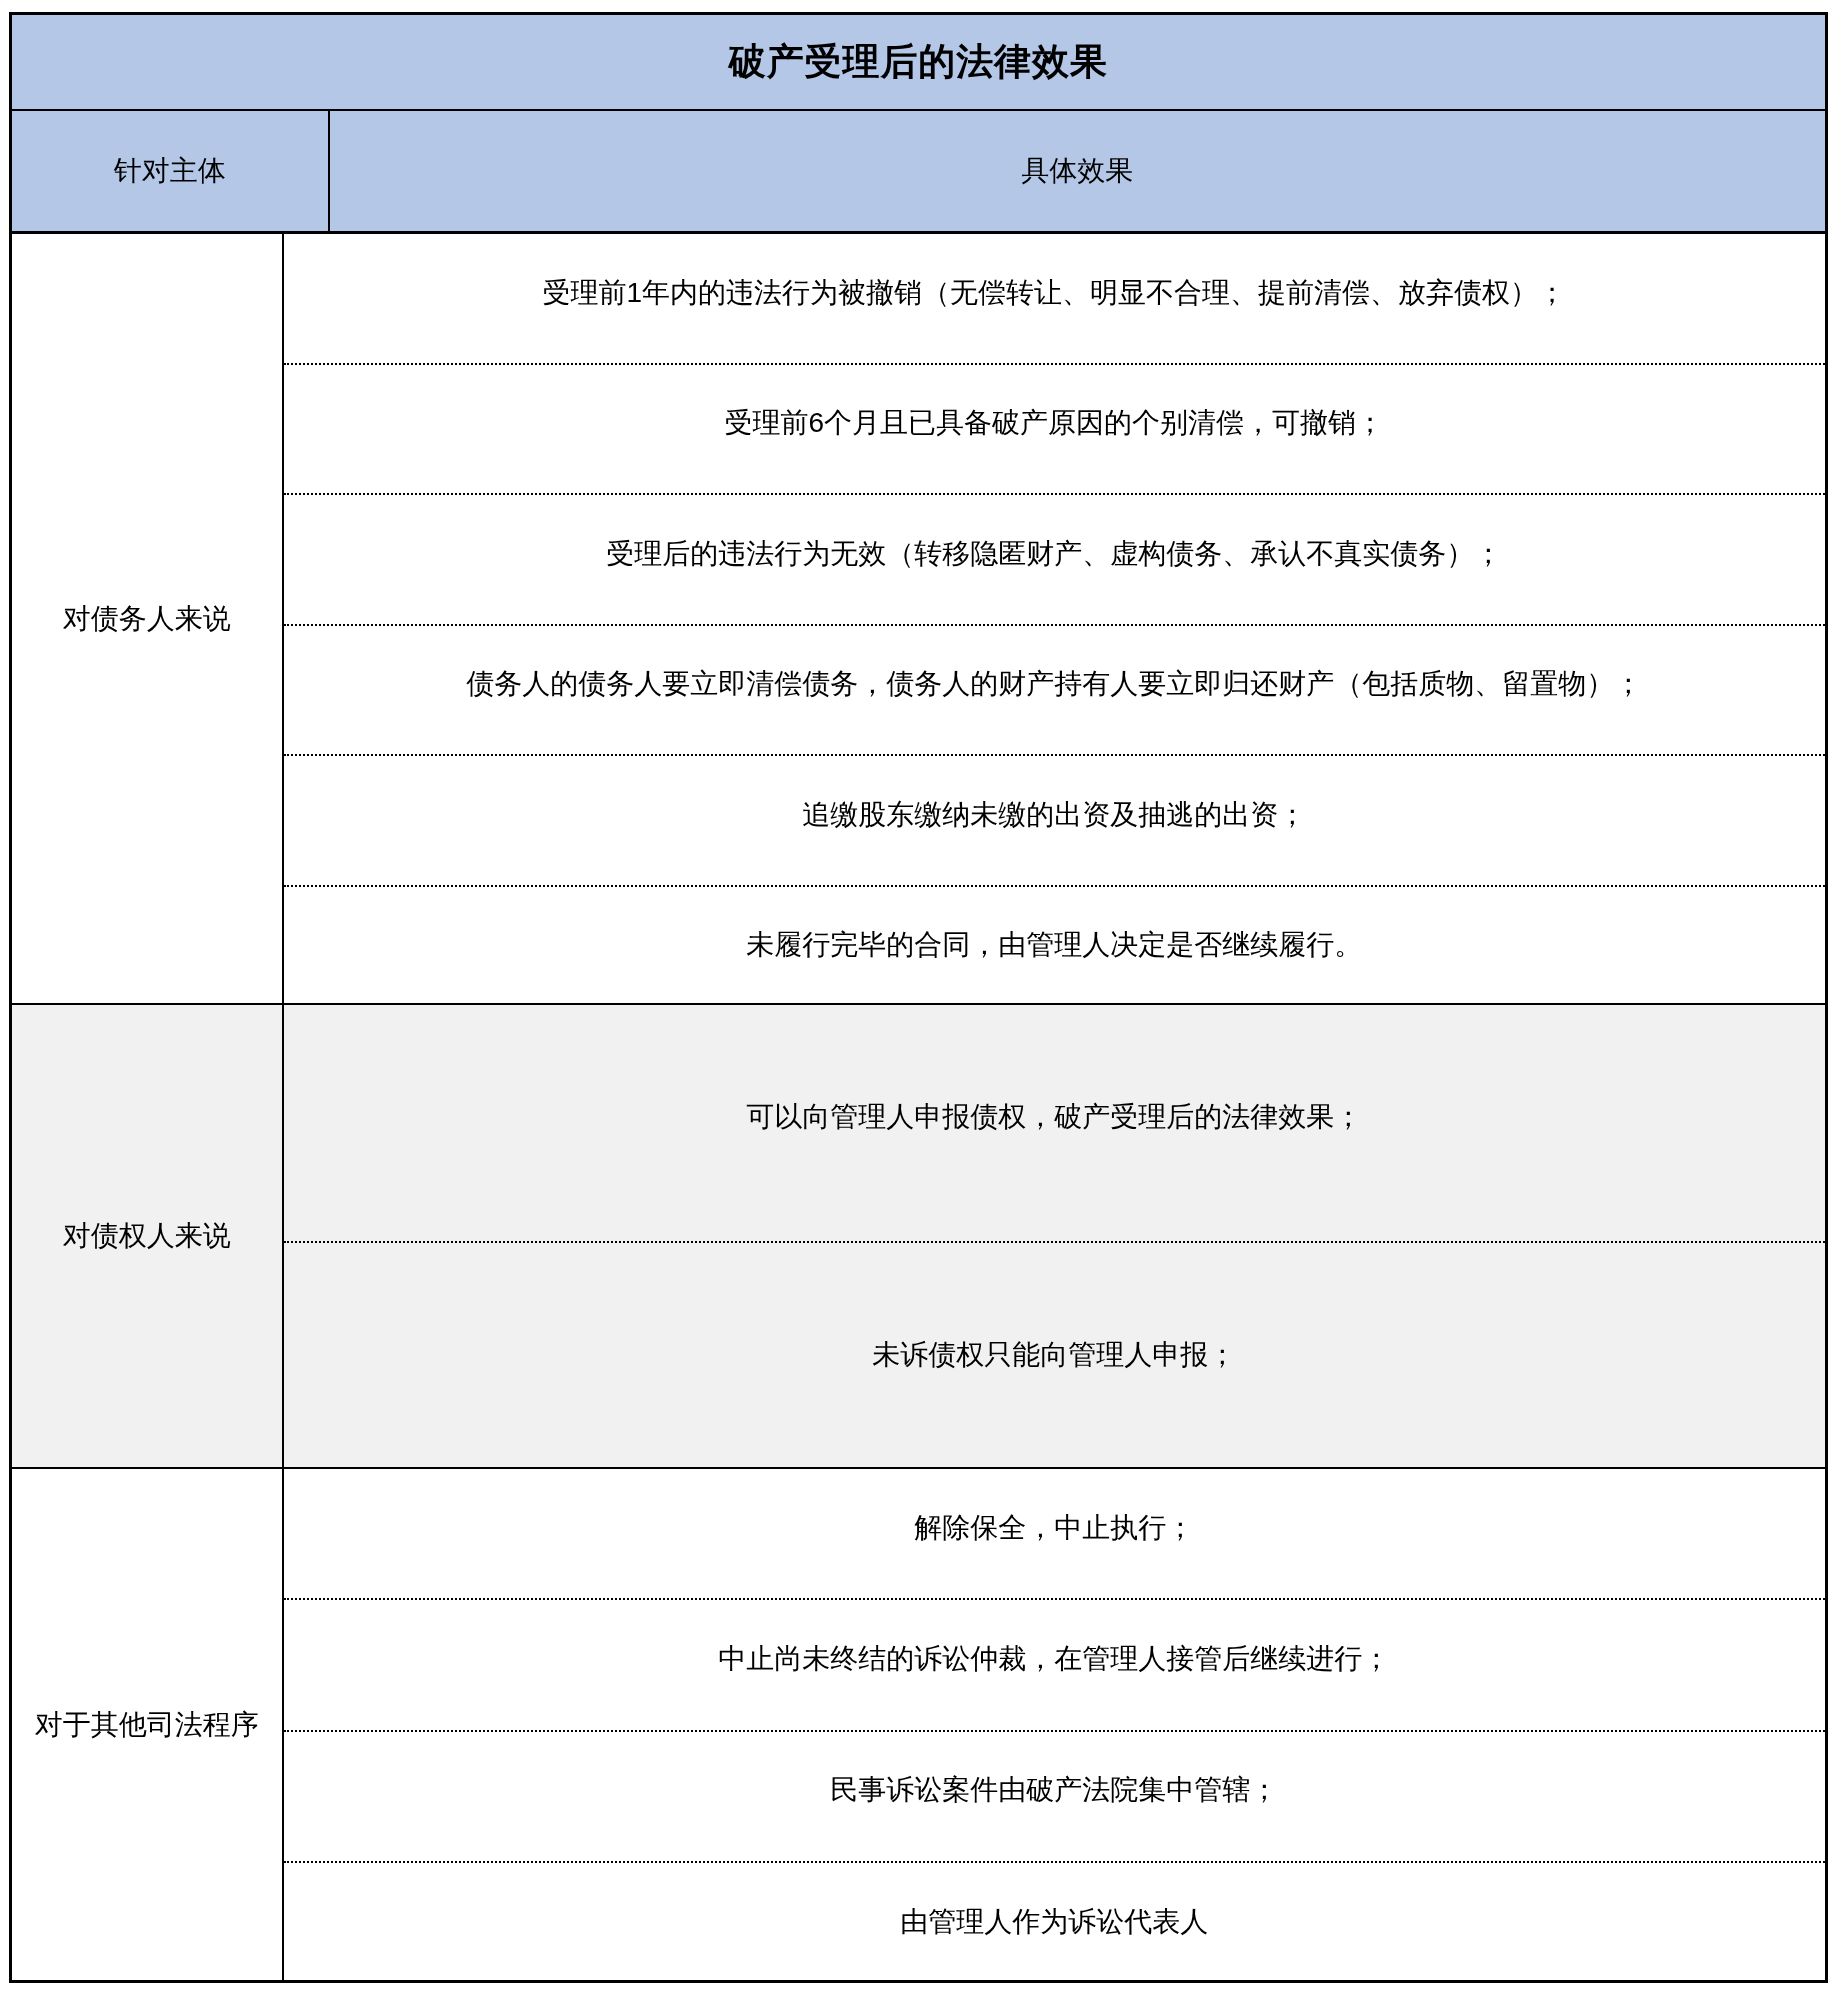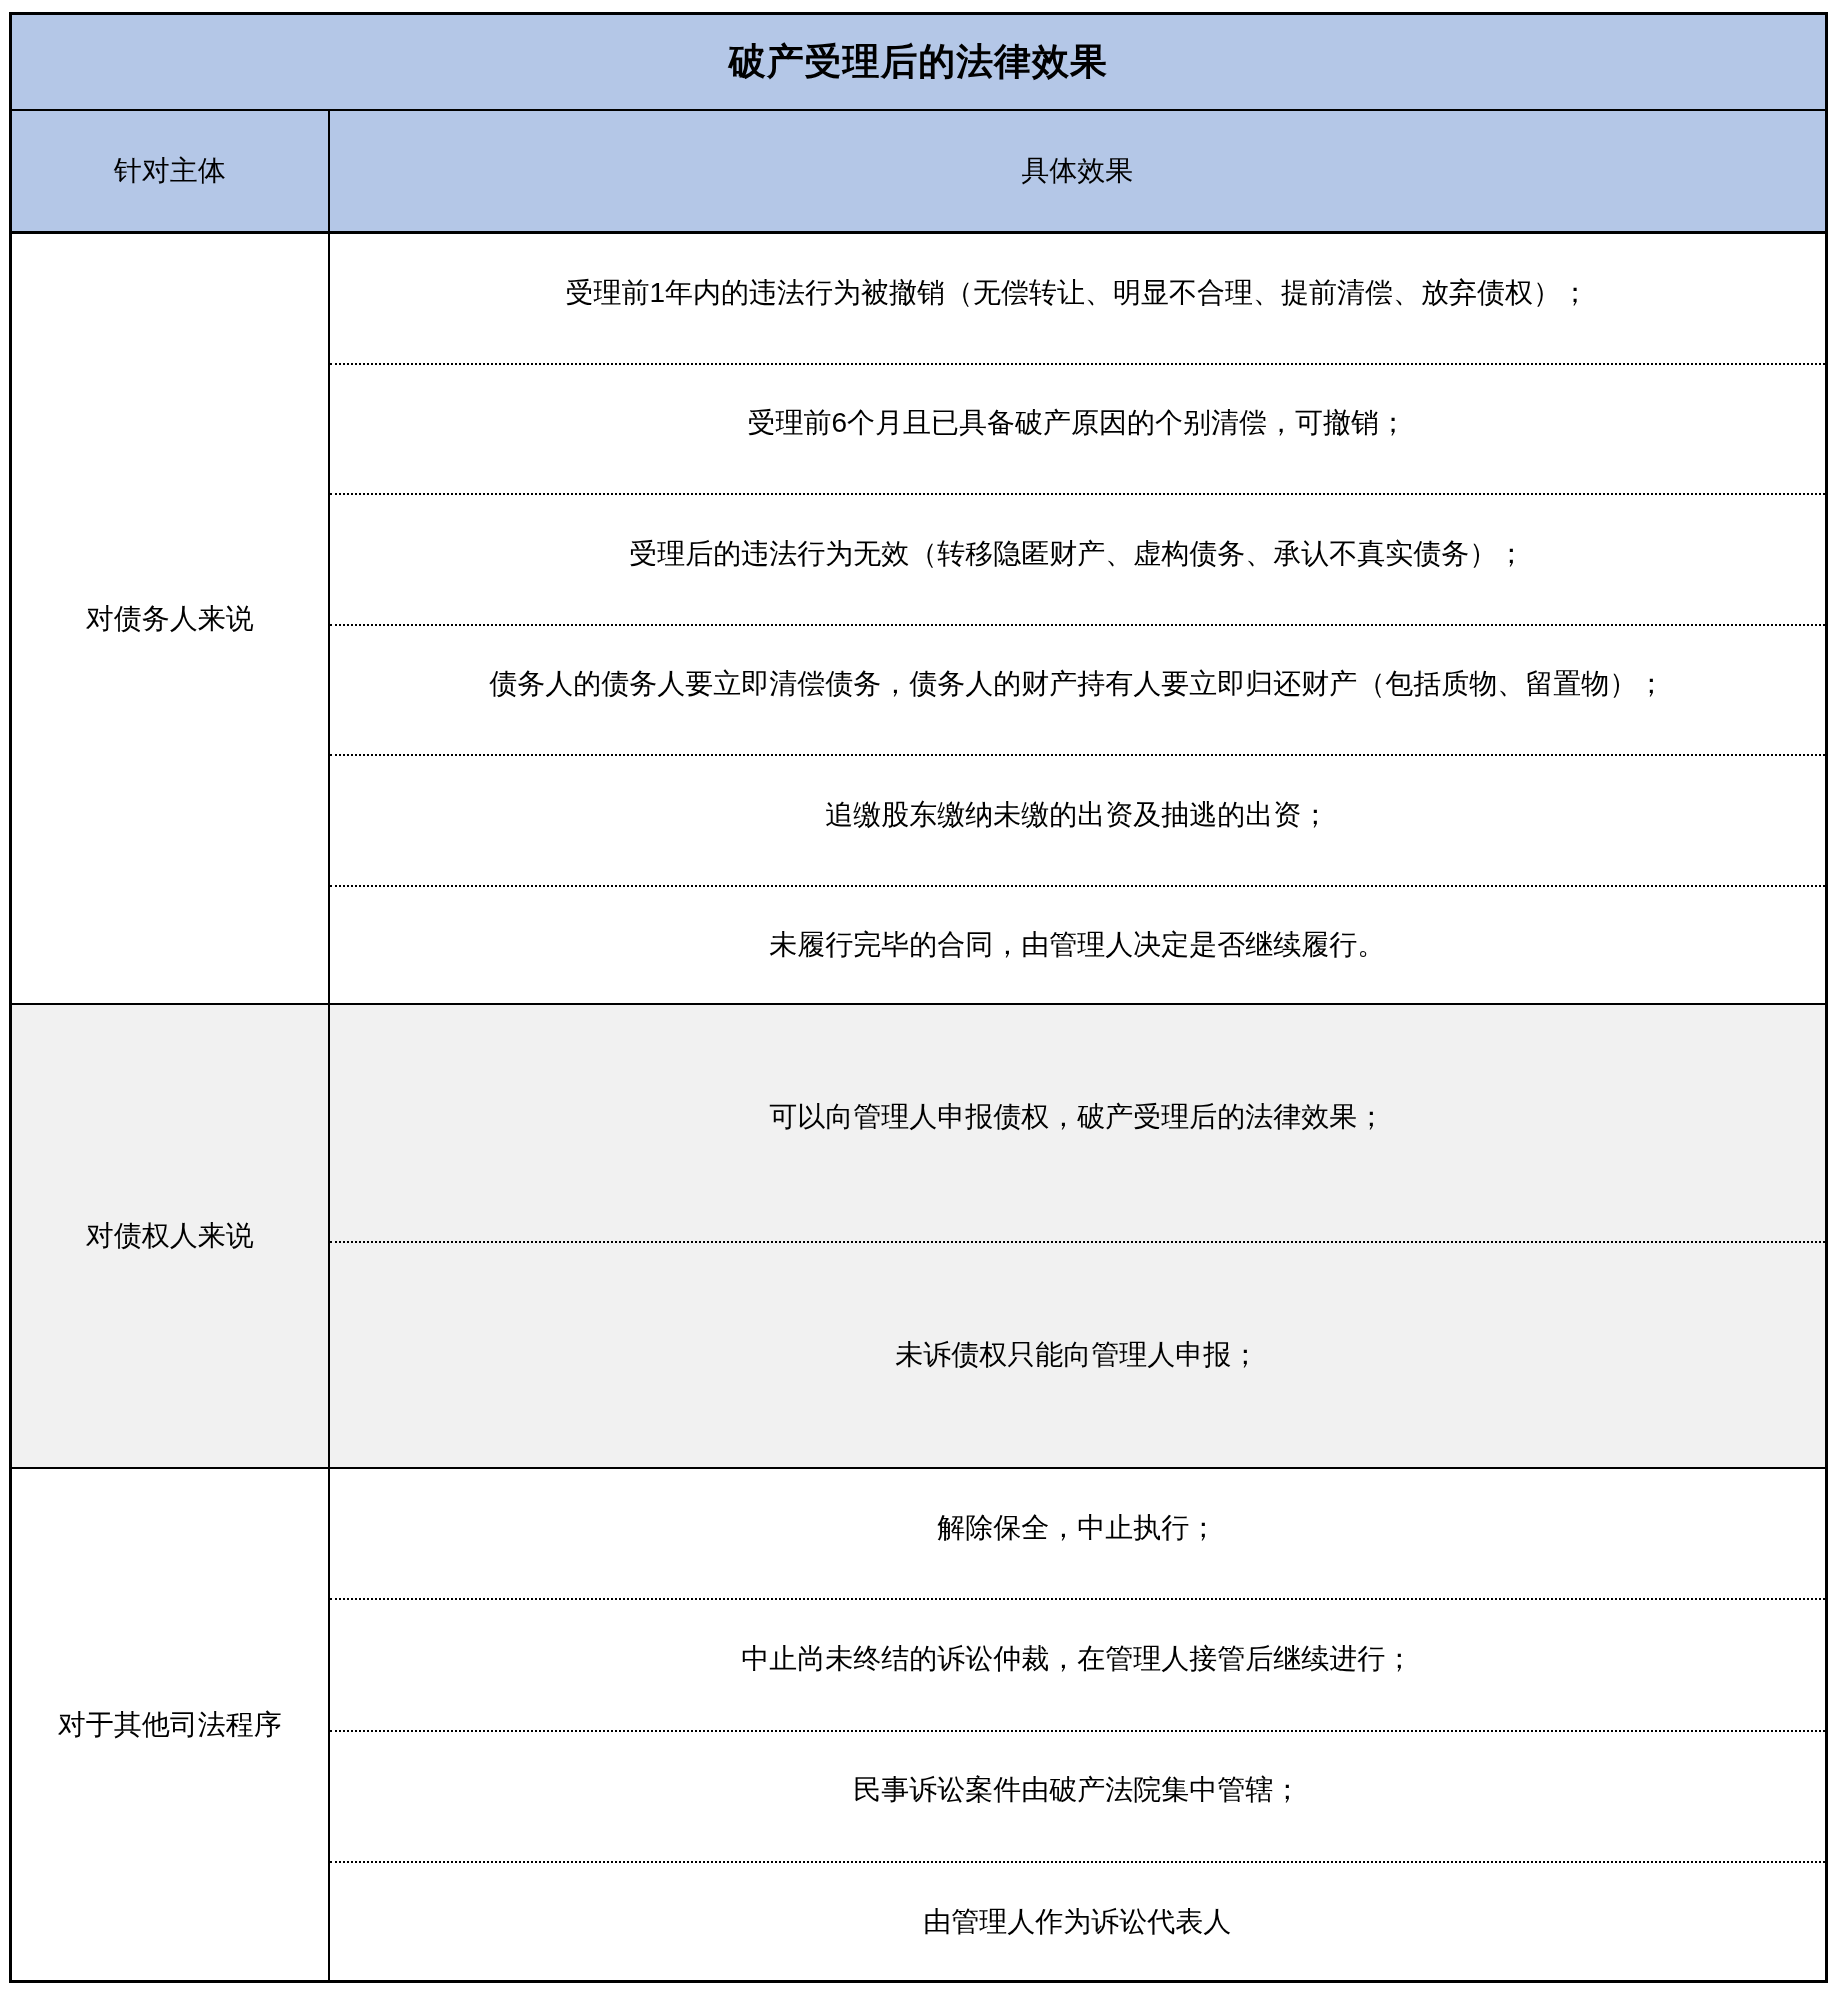--- a/index.html
+++ b/index.html
@@ -70,21 +70,21 @@
     border-top: 2.6px solid var(--border-color, #000);
     min-height: 0;
   }
   .group.first {
     border-top: 3.5px solid var(--border-color, #000);
   }
   .group.shaded {
     background: var(--alt-group-bg, #f1f1f1);
   }
   .group-label {
-    width: 318px;
+    width: 272px;
     flex: 0 0 auto;
     box-sizing: border-box;
     border-right: 2.6px solid var(--border-color, #000);
     display: flex;
     align-items: center;
     justify-content: center;
     text-align: center;
     font-size: 28px;
   }
   .group-rows {

